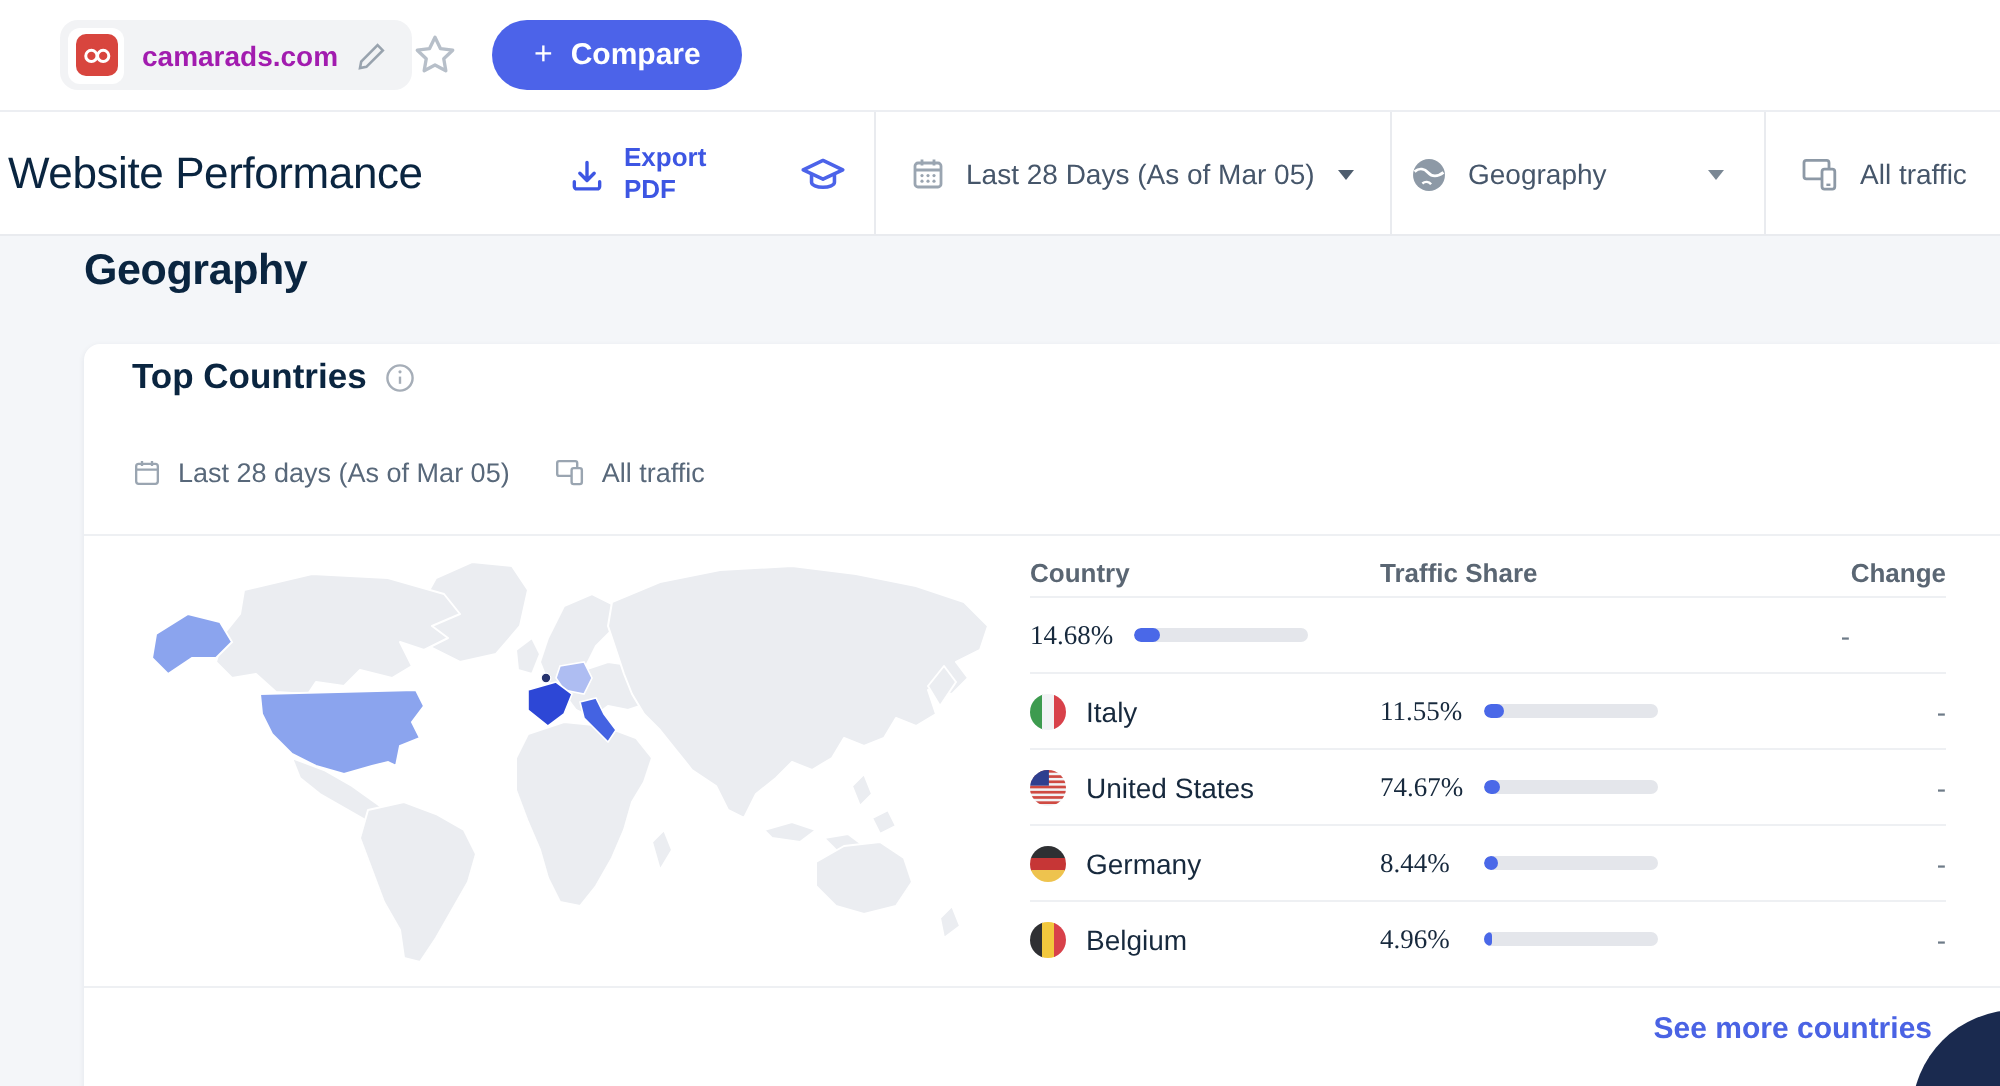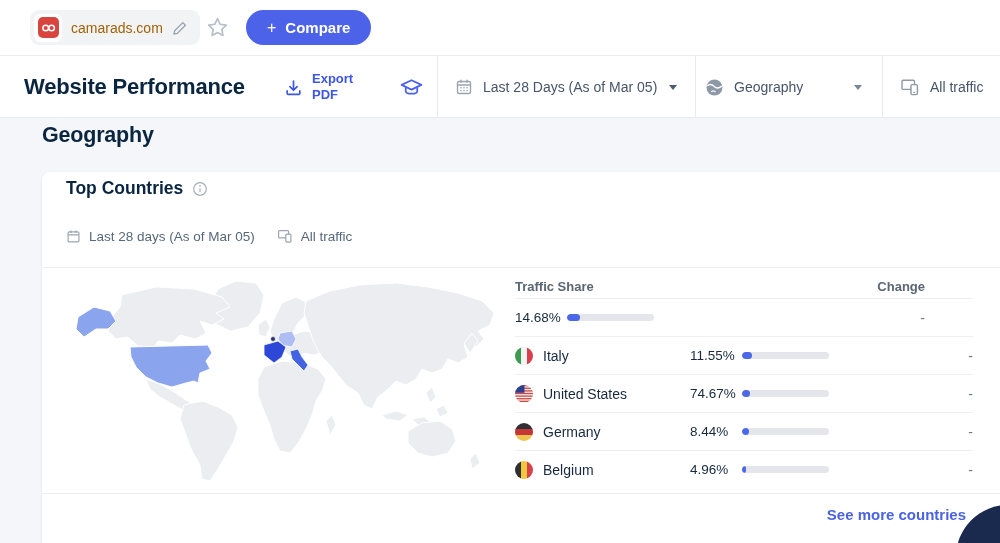--- a/index.html
+++ b/index.html
@@ -6,30 +6,30 @@
   html,body { width:1000px; height:543px; overflow:hidden; }
   body { font-family:"Liberation Sans","DejaVu Sans",sans-serif; background:#fff; position:relative; }
   .screen { position:absolute; inset:0; width:1000px; height:543px; overflow:hidden; background:#f4f6f9; }
 
   
   .topbar { position:absolute; left:0; top:0; width:1000px; height:56px; background:#fff; border-bottom:1px solid #eceef2; }
   .domain-chip { position:absolute; left:30px; top:10px; height:35px; background:#f2f3f5; border-radius:9px;
                  display:flex; align-items:center; gap:9px; padding:0 12px 0 4px; cursor:pointer; }
   .fav-tile { width:28px; height:28px; background:#fff; border-radius:6px; display:flex; align-items:center; justify-content:center; }
   .fav { width:21px; height:21px; background:#d8453e; border-radius:5px; display:flex; align-items:center; justify-content:center; }
-  .domain-text { font-size:14px; font-weight:400; color:#a16207; }
+  .domain-text { font-size:14px; font-weight:700; color:#a21caf; }
   .star-btn { position:absolute; left:204px; top:15px; width:26px; height:26px; background:none; border:none; cursor:pointer; }
   .compare-btn { position:absolute; left:246px; top:10px; height:35px; border:none; border-radius:18px; background:#4c63e9;
                  color:#fff; font-family:inherit; font-size:15px; font-weight:600; padding:0 21px; display:flex; align-items:center; gap:9px; cursor:pointer; }
   .plus-glyph { font-size:16px; font-weight:500; line-height:1; }
 
   
   .perf-header { position:absolute; left:0; top:56px; width:1000px; height:62px; background:#fff; border-bottom:1px solid #e9ebef; }
-  .page-title { position:absolute; left:24px; top:0; height:62px; display:flex; align-items:center;
-                font-size:22px; font-weight:700; color:#0a2540; letter-spacing:-0.2px; }
+  .page-title { position:absolute; left:4px; top:0; height:62px; display:flex; align-items:center;
+                font-size:22px; font-weight:400; color:#0a2540; letter-spacing:-0.2px; }
   .export-group { position:absolute; left:284px; top:0; height:62px; display:flex; align-items:center; gap:9px; cursor:pointer; }
   .export-label { width:54px; text-align:left; font-size:13px; font-weight:700; color:#3d56e3; line-height:1.2; }
   .edu-btn { position:absolute; left:398px; top:19px; width:26px; height:26px; background:none; border:none; cursor:pointer; }
   .hdr-divider { position:absolute; top:0; width:1px; height:62px; background:#e9ebef; }
   .filter { position:absolute; top:0; height:62px; display:flex; align-items:center; gap:10px; cursor:pointer; }
   .filter-text { font-size:14px; color:#46566a; }
   .caret { width:0; height:0; border-left:4.5px solid transparent; border-right:4.5px solid transparent; border-top:5px solid #4e5d6e; margin-left:2px; }
 
   
   .content-title { position:absolute; left:42px; top:123px; font-size:21.5px; font-weight:700; color:#0a2540; letter-spacing:-0.2px; }
@@ -47,21 +47,21 @@
 
   
   .ctable { position:absolute; left:473px; top:102px; width:458px; }
   .thead { display:grid; grid-template-columns:175px 235px 1fr; height:24px; align-items:center;
            font-size:13px; font-weight:700; color:#5a6673; }
   .th-change { text-align:right; }
   .trow { display:grid; grid-template-columns:175px 235px 1fr; height:38px; align-items:center; border-top:1px solid #eef0f3; }
   .c-country { display:flex; align-items:center; gap:10px; }
   .flag { width:18px; height:18px; display:inline-flex; }
   .cname { font-size:14px; color:#17293d; }
-  .c-share { display:flex; align-items:center; }
+  .c-share { display:flex; align-items:center;font-family:Liberation Serif, serif; }
   .sval { width:52px; font-size:13.5px; color:#17293d; }
   .bar { width:87px; height:7px; background:#e4e6eb; border-radius:3.5px; overflow:hidden; display:inline-block; }
   .bar-fill { display:block; height:7px; background:#4a68e8; border-radius:3.5px; }
   .c-change { text-align:right; font-size:14px; color:#6e7b88; }
 
   .footer-divider { position:absolute; left:0; top:321px; width:958px; height:1px; background:#eef0f3; }
   .see-more { position:absolute; right:34px; top:334px; font-size:15px; font-weight:700; color:#4a63e4; text-decoration:none; cursor:pointer;margin-left:43px; }
 
   .chat-bubble { position:absolute; left:956px; top:505px; width:104px; height:104px; border-radius:50%; background:#1a2a4f; cursor:pointer; }
 </style>
@@ -219,20 +219,21 @@
         <path id="m-us" d="M70,74 L148,72 L152,80 L146,88 L150,96 L140,100 L138,110 L134,108 L126,110 L112,114 L98,110 L86,104 L76,94 L71,84 Z" stroke="#fff" stroke-width="1" fill="#8ba4ee"></path>
         <path id="m-germany" d="M220,60 L232,58 L236,66 L232,74 L222,72 L218,66 Z" stroke="#fff" stroke-width="0.8" fill="#aebdf2"></path>
         <path id="m-france" d="M204,72 L218,68 L226,74 L222,84 L214,90 L204,82 Z" stroke="#fff" stroke-width="0.8" fill="#2d47d6"></path>
         <path id="m-italy" d="M230,78 L238,76 L242,84 L248,92 L244,98 L238,92 L232,86 Z" stroke="#fff" stroke-width="0.8" fill="#4463e2"></path>
         <circle id="m-belgium" cx="213" cy="66" r="2.4" stroke="#fff" stroke-width="0.6" fill="#26336e"></circle>
       </svg>
     </div>
 
     <div class="ctable">
       <div class="thead">
+        <span>Country</span>
         <span>Traffic Share</span>
         <span class="th-change">Change</span>
       </div>
       <div id="rows">
   <div class="trow">
     <div class="c-share">
       <span class="sval">14.68%</span>
       <span class="bar">
                 <span class="bar-fill" style="width: 14.68%;"></span>
               </span>

